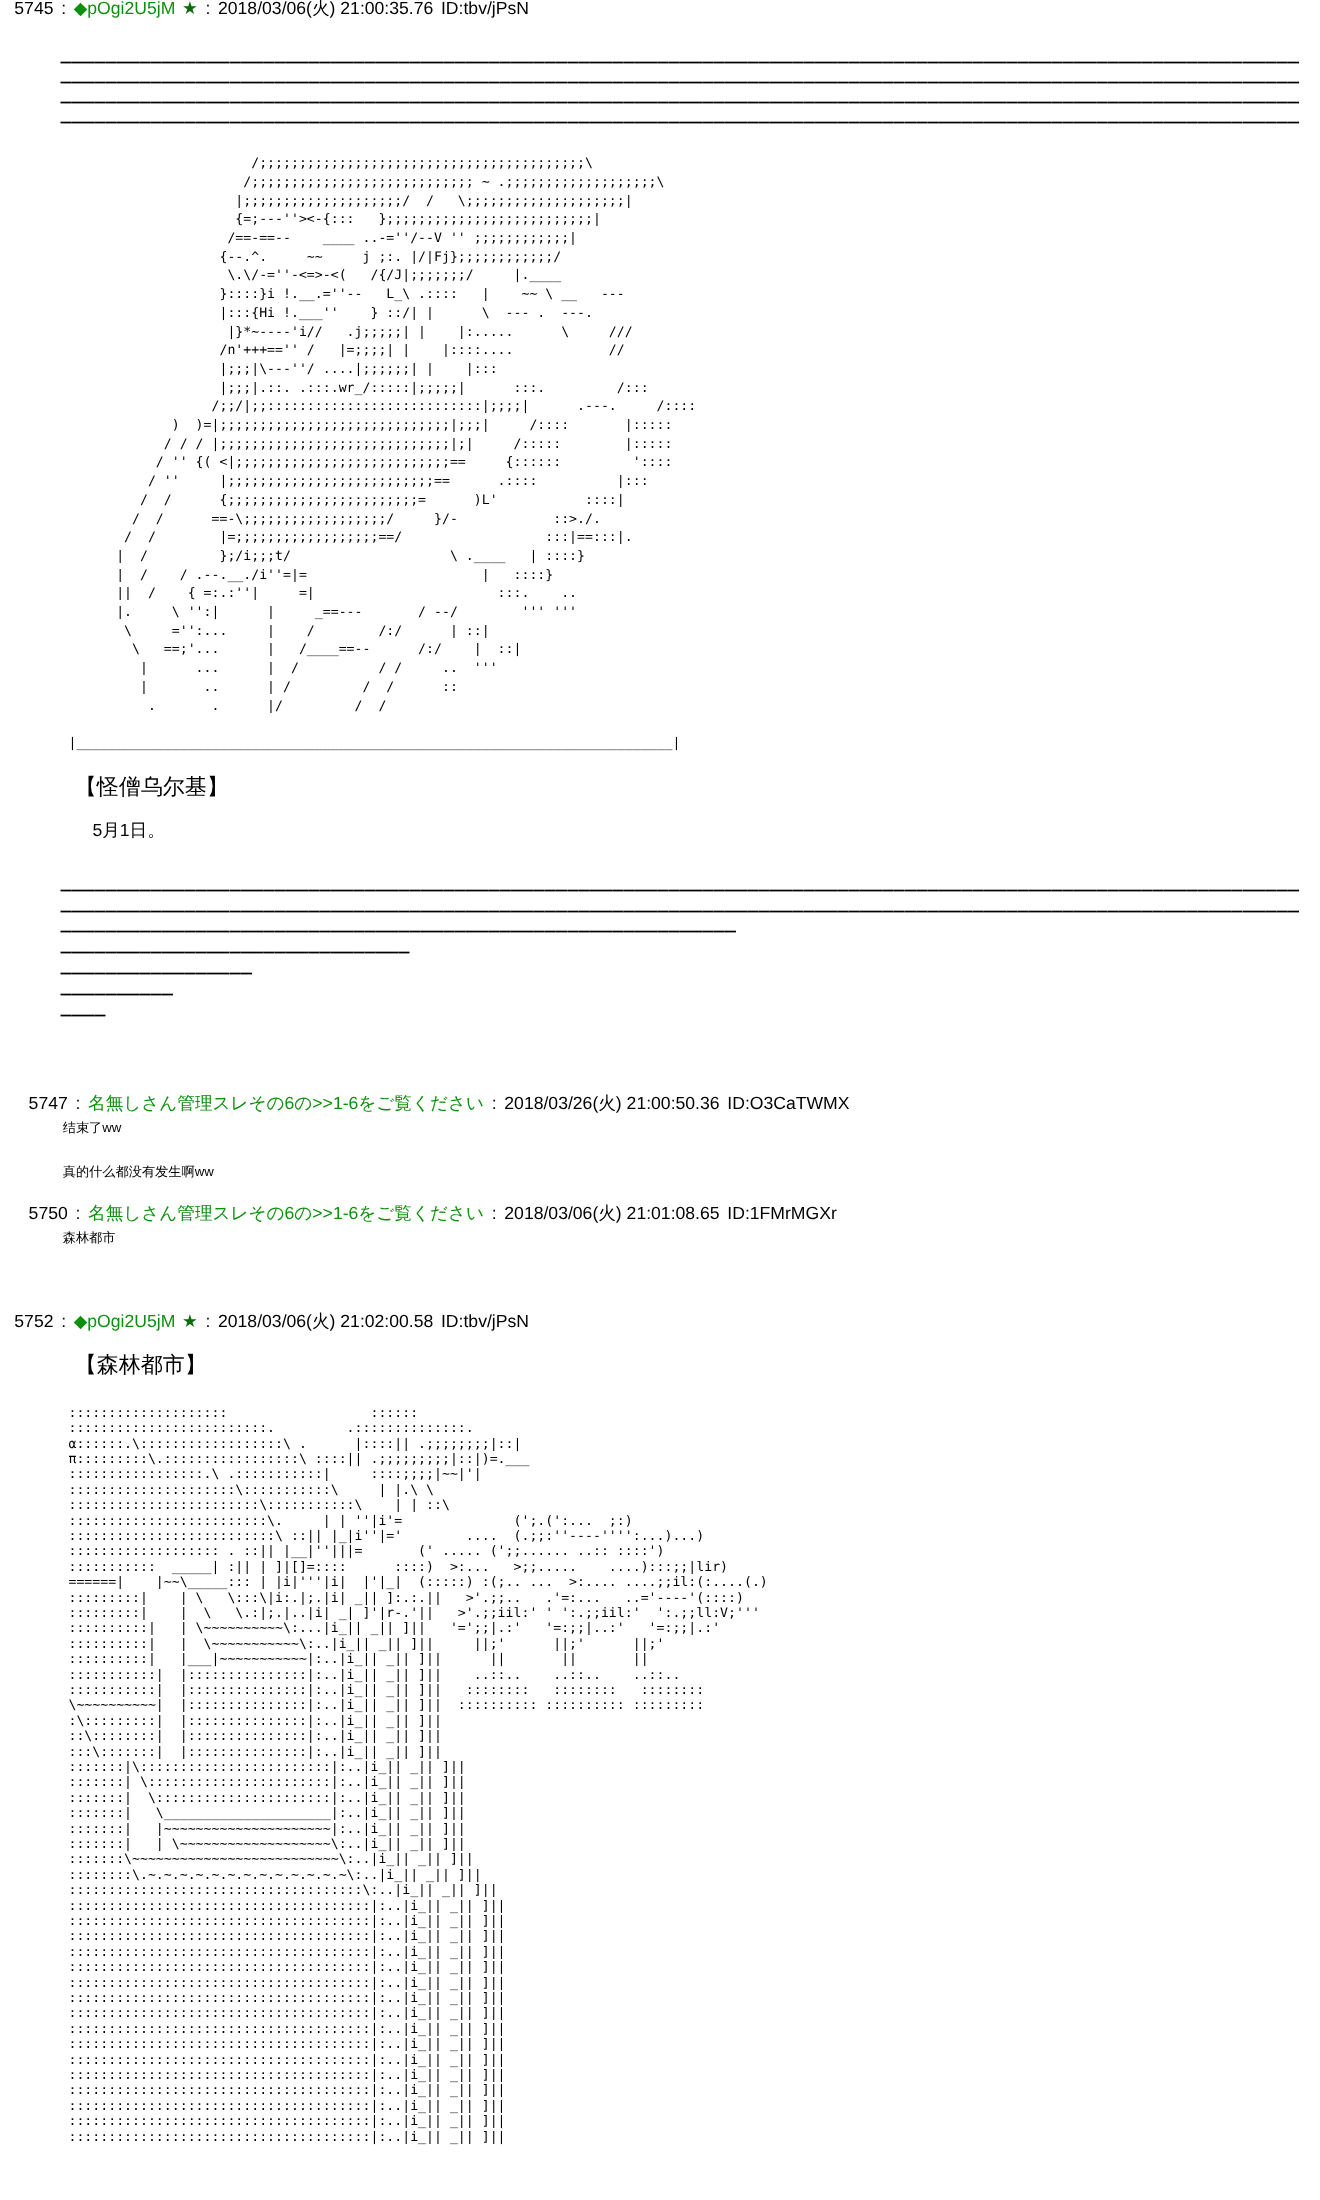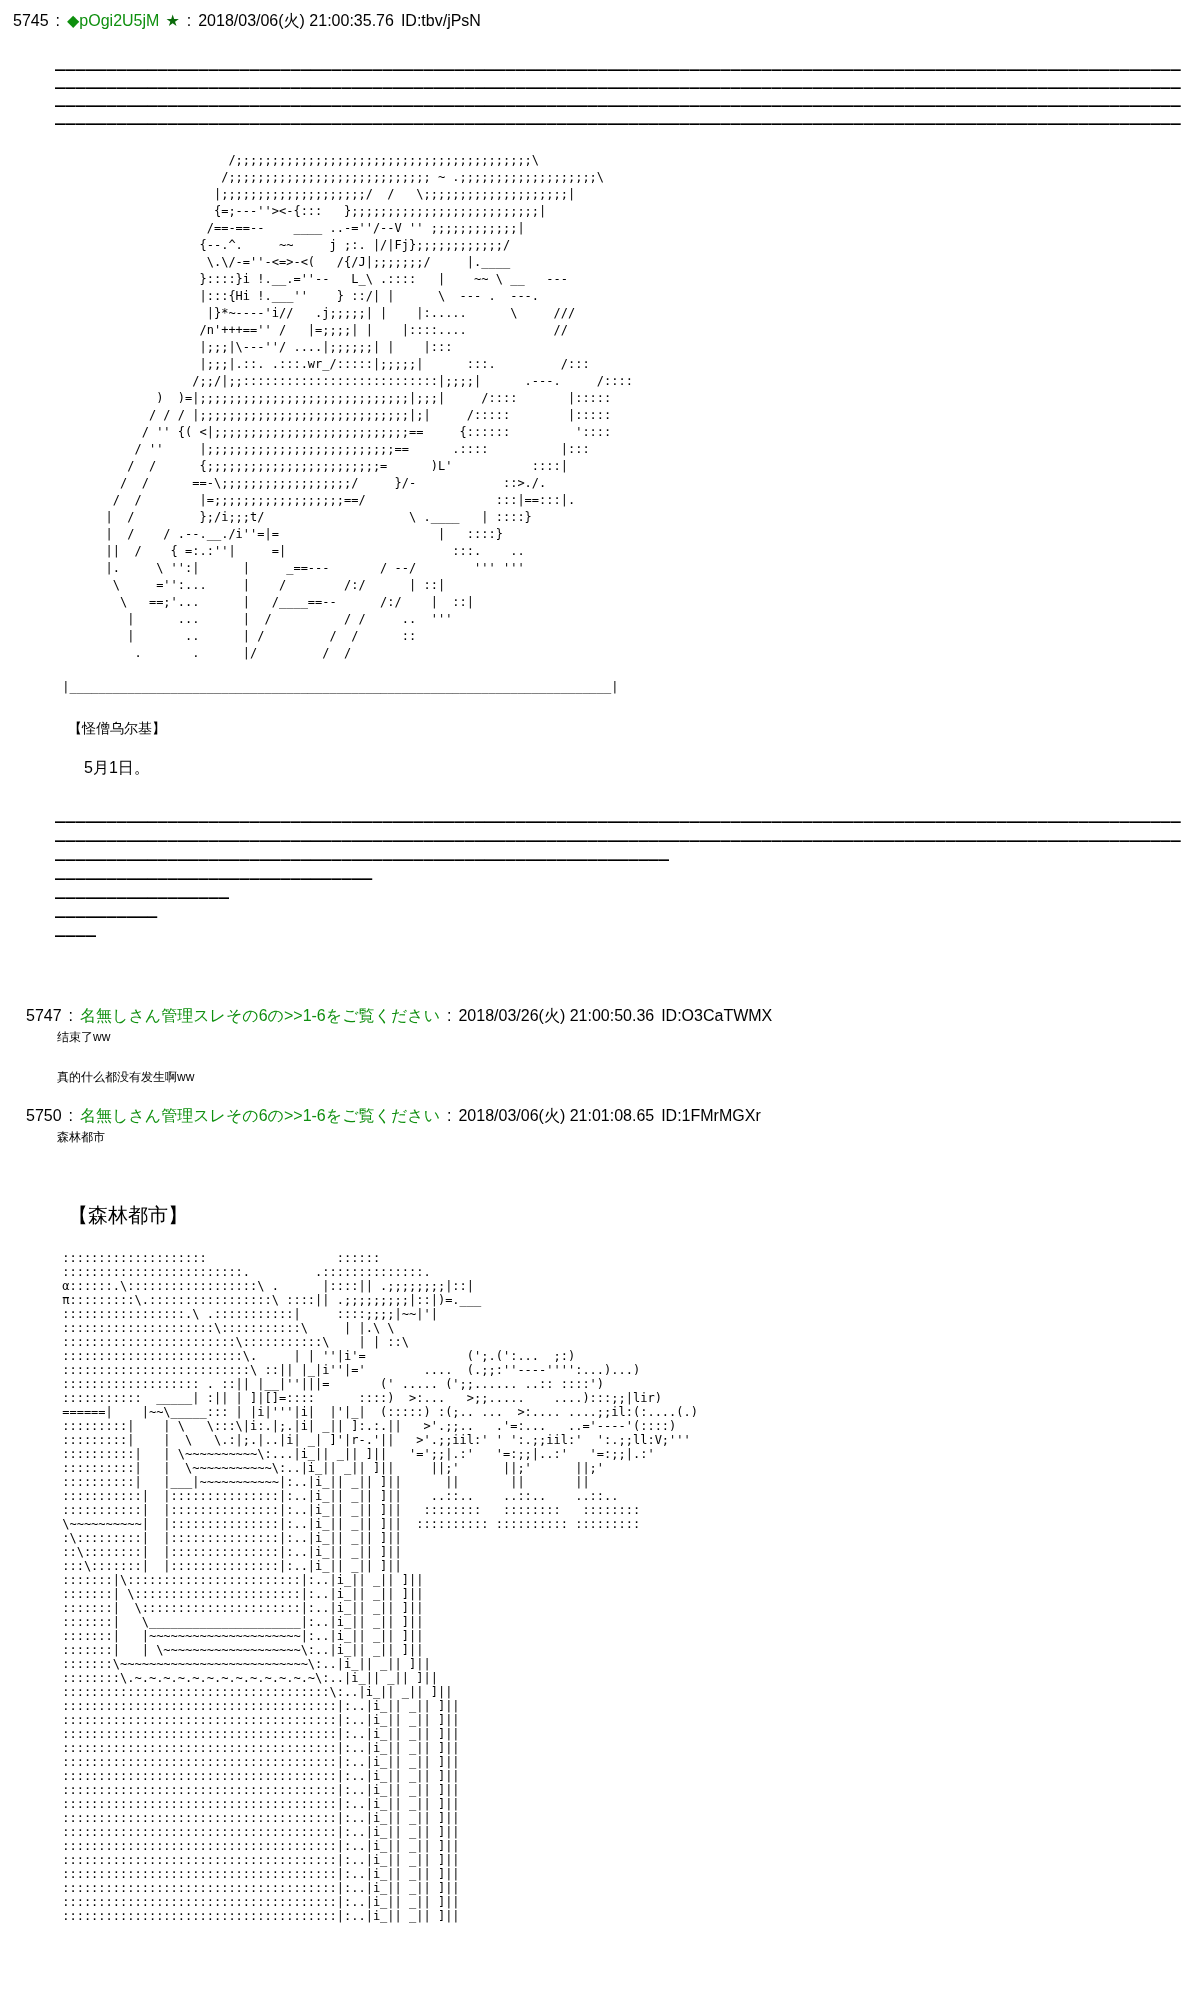--- a/index.html
+++ b/index.html
@@ -4,21 +4,20 @@
 <style>
   * { margin:0; padding:0; box-sizing:border-box; }
   html,body { background:#ffffff; }
   .page {
     position:relative;
     width:1200px; height:2000px;
     overflow:hidden;
     background:#ffffff;
     color:#000000;
     font-family:"Liberation Sans", sans-serif;
-    padding-top:12px;
   }
   .post-header {
     margin-left:13px;
     font-size:16px;
     line-height:18px;
     white-space:nowrap;
     color:#000000;
   }
   .post-header .sep { margin:0 7px; color:#000000; }
   .post-header .name { color:#0e8f0e; }
@@ -36,21 +35,21 @@
   }
   .rules-bottom {
     margin:26px 0 0 55px;
     line-height:19px;
   }
   .aa-monk {
     margin:28px 0 0 55px;
     font-size:12px;
     line-height:17px;
   }
-  .caption-monk { margin:22px 0 0 68px; font-size:14px; line-height:20px; }
+  .caption-monk { margin:22px 0 0 68px; font-size:20px; line-height:20px; }
   .body-monk   { margin:20px 0 0 84px;  font-size:16px; line-height:20px; }
   .reply { margin-left:13px; }
   .reply .body {
     margin-left:44px;
     margin-top:2px;
     font-size:12px;
     line-height:20px;
     color:#000000;
   }
   .reply-1 { margin-top:70px; }
@@ -132,20 +131,23 @@
   </section>
 
   <section class="reply reply-3">
     <div class="post-header">
       <span>5750</span><span class="sep">:</span><span class="name">名無しさん管理スレその6の&gt;&gt;1-6をご覧ください</span><span class="sep">:</span><span>2018/03/06(火) 21:01:08.65</span><span class="uid">ID:1FMrMGXr</span>
     </div>
     <div class="body">森林都市</div>
   </section>
 
   <section class="post-5752">
+    <div class="post-header">
+      <span>5752</span><span class="sep">:</span><span class="name">◆pOgi2U5jM</span><span class="star">★</span><span class="sep">:</span><span>2018/03/06(火) 21:02:00.58</span><span class="uid">ID:tbv/jPsN</span>
+    </div>
     <div class="caption-forest">【森林都市】</div>
     <pre class="aa aa-forest"> ::::::::::::::::::::                  ::::::
  :::::::::::::::::::::::::.         .::::::::::::::.
  α::::::.\::::::::::::::::::\ .      |::::|| .;;;;;;;;|::|
  π:::::::::\.:::::::::::::::::\ ::::|| .;;;;;;;;;|::|)=.___
  :::::::::::::::::.\ .:::::::::::|     ::::;;;;|~~|'|
  :::::::::::::::::::::\:::::::::::\     | |.\ \
  ::::::::::::::::::::::::\:::::::::::\    | | ::\
  :::::::::::::::::::::::::\.     | | ''|i'=              (';.(':...  ;:)
  ::::::::::::::::::::::::::\ ::|| |_|i''|='        ....  (.;;:''----'''':...)...)

